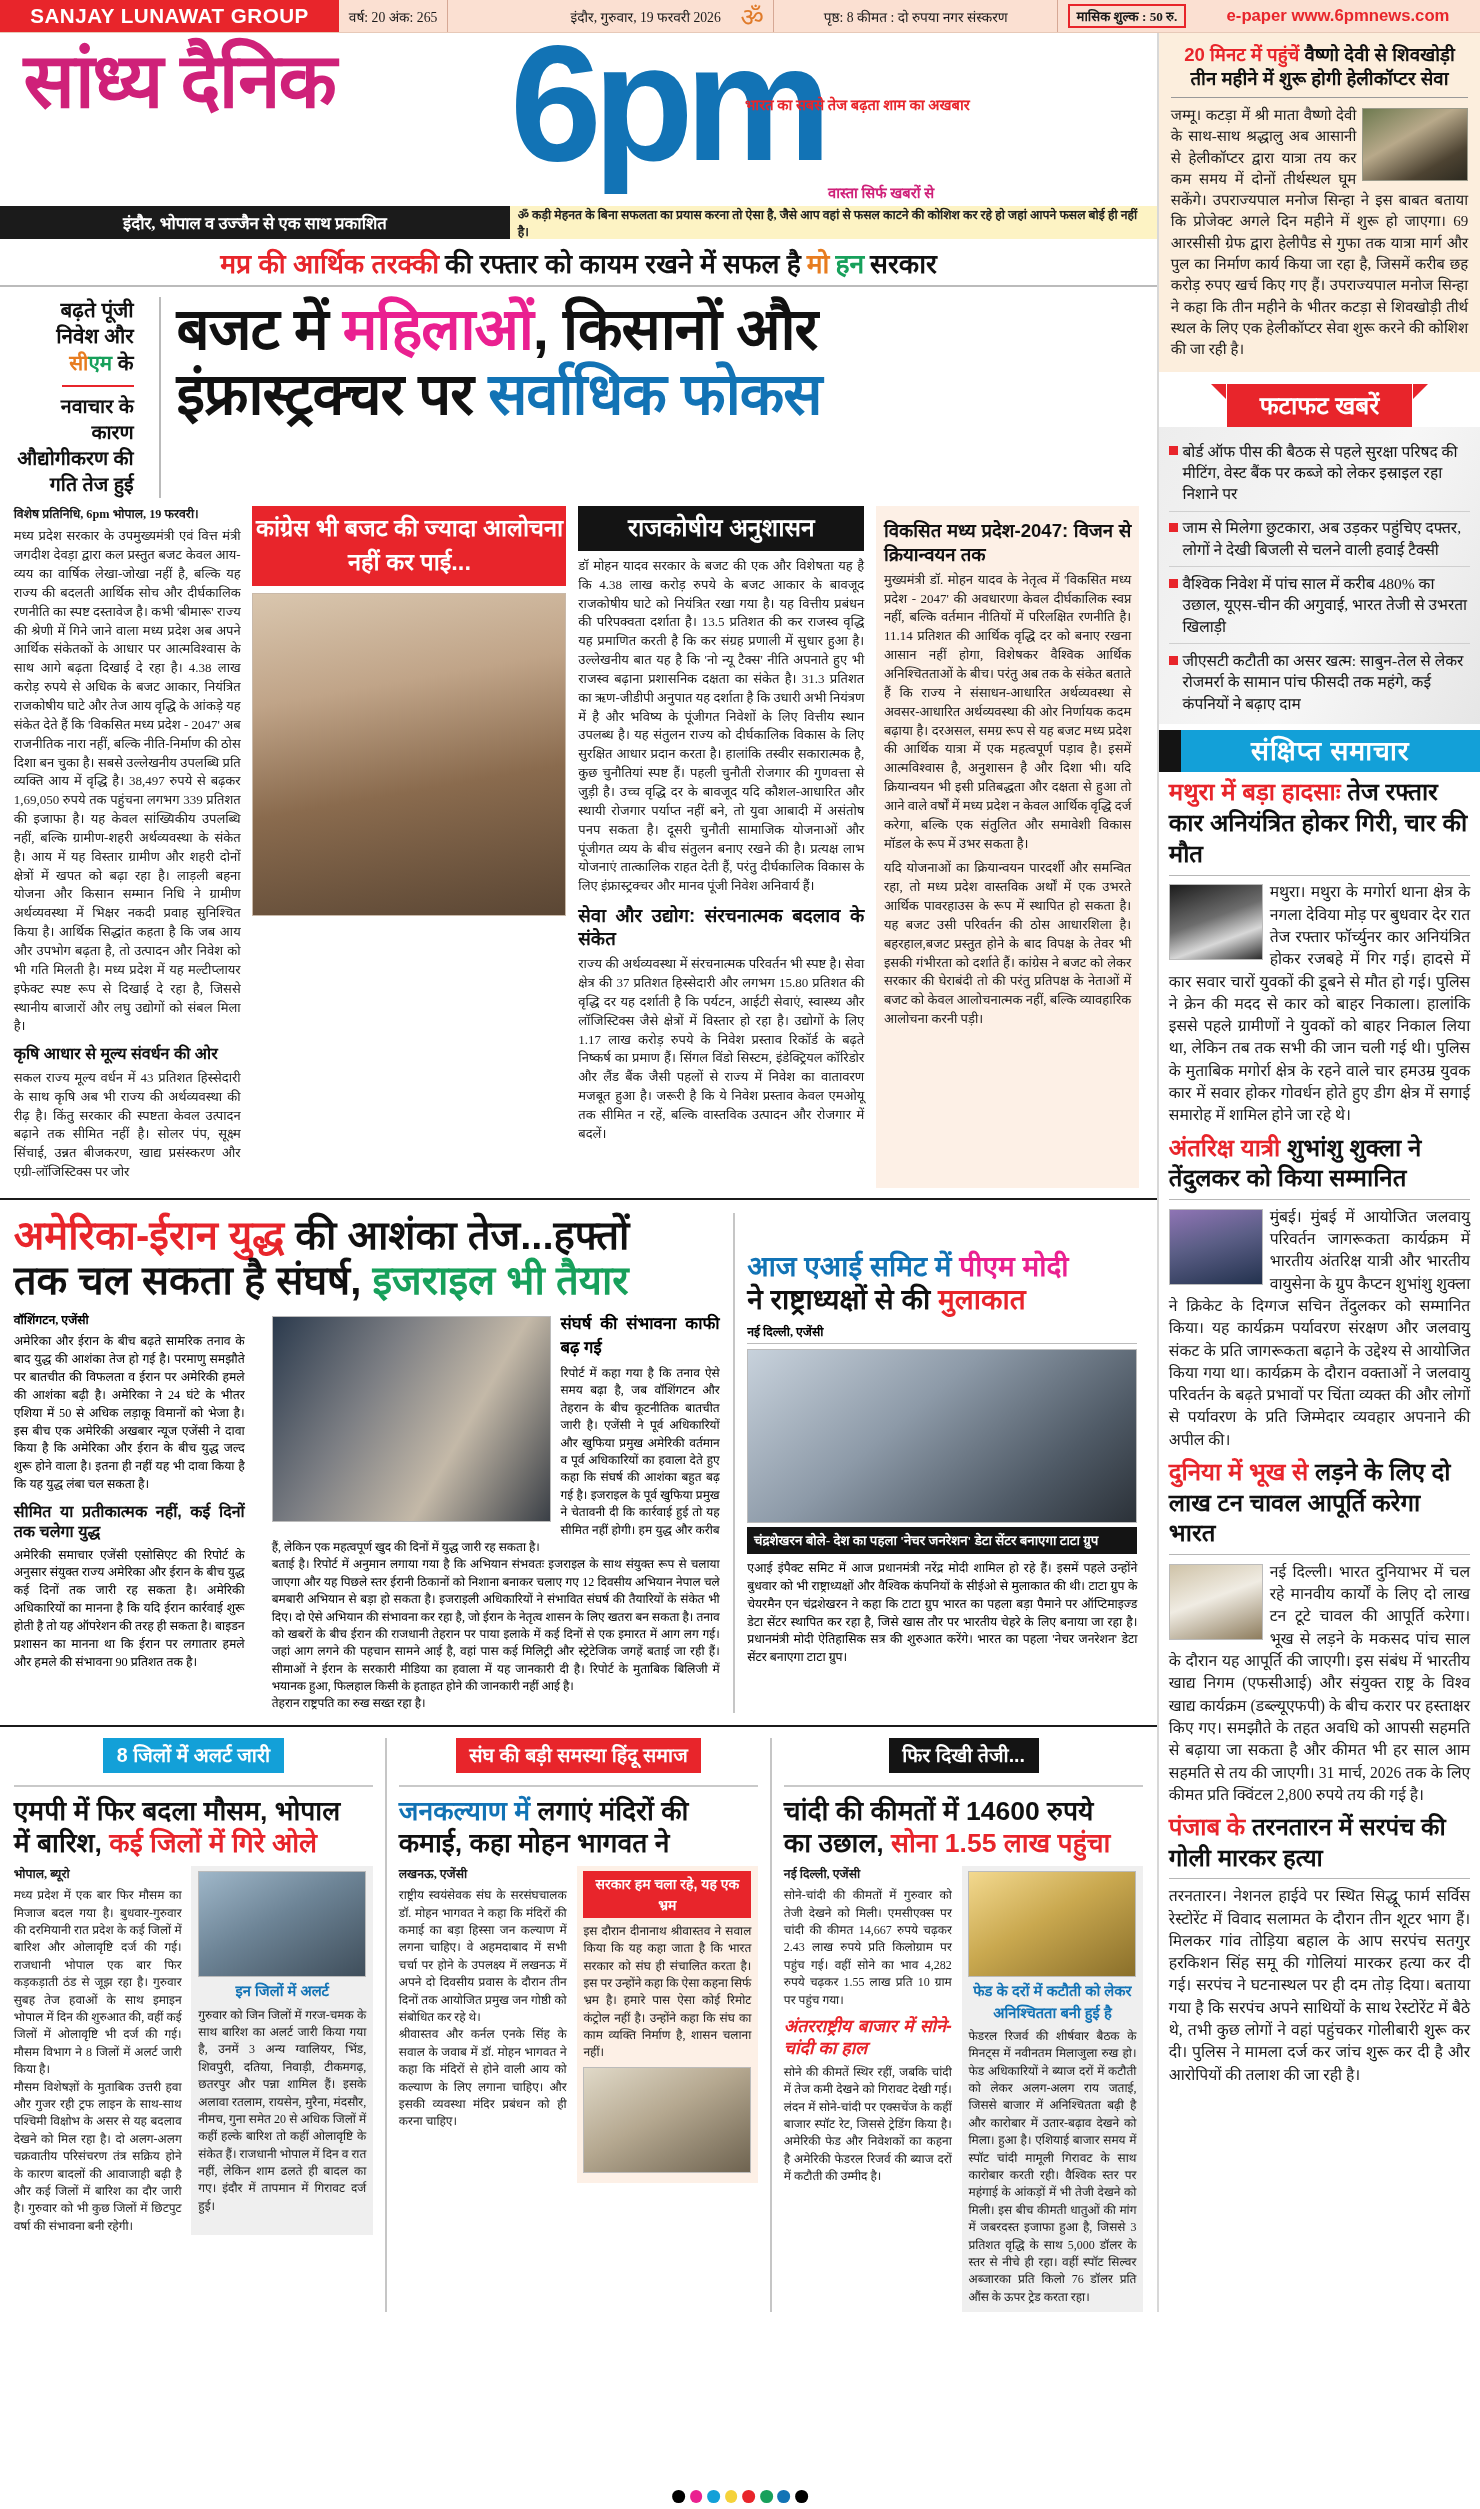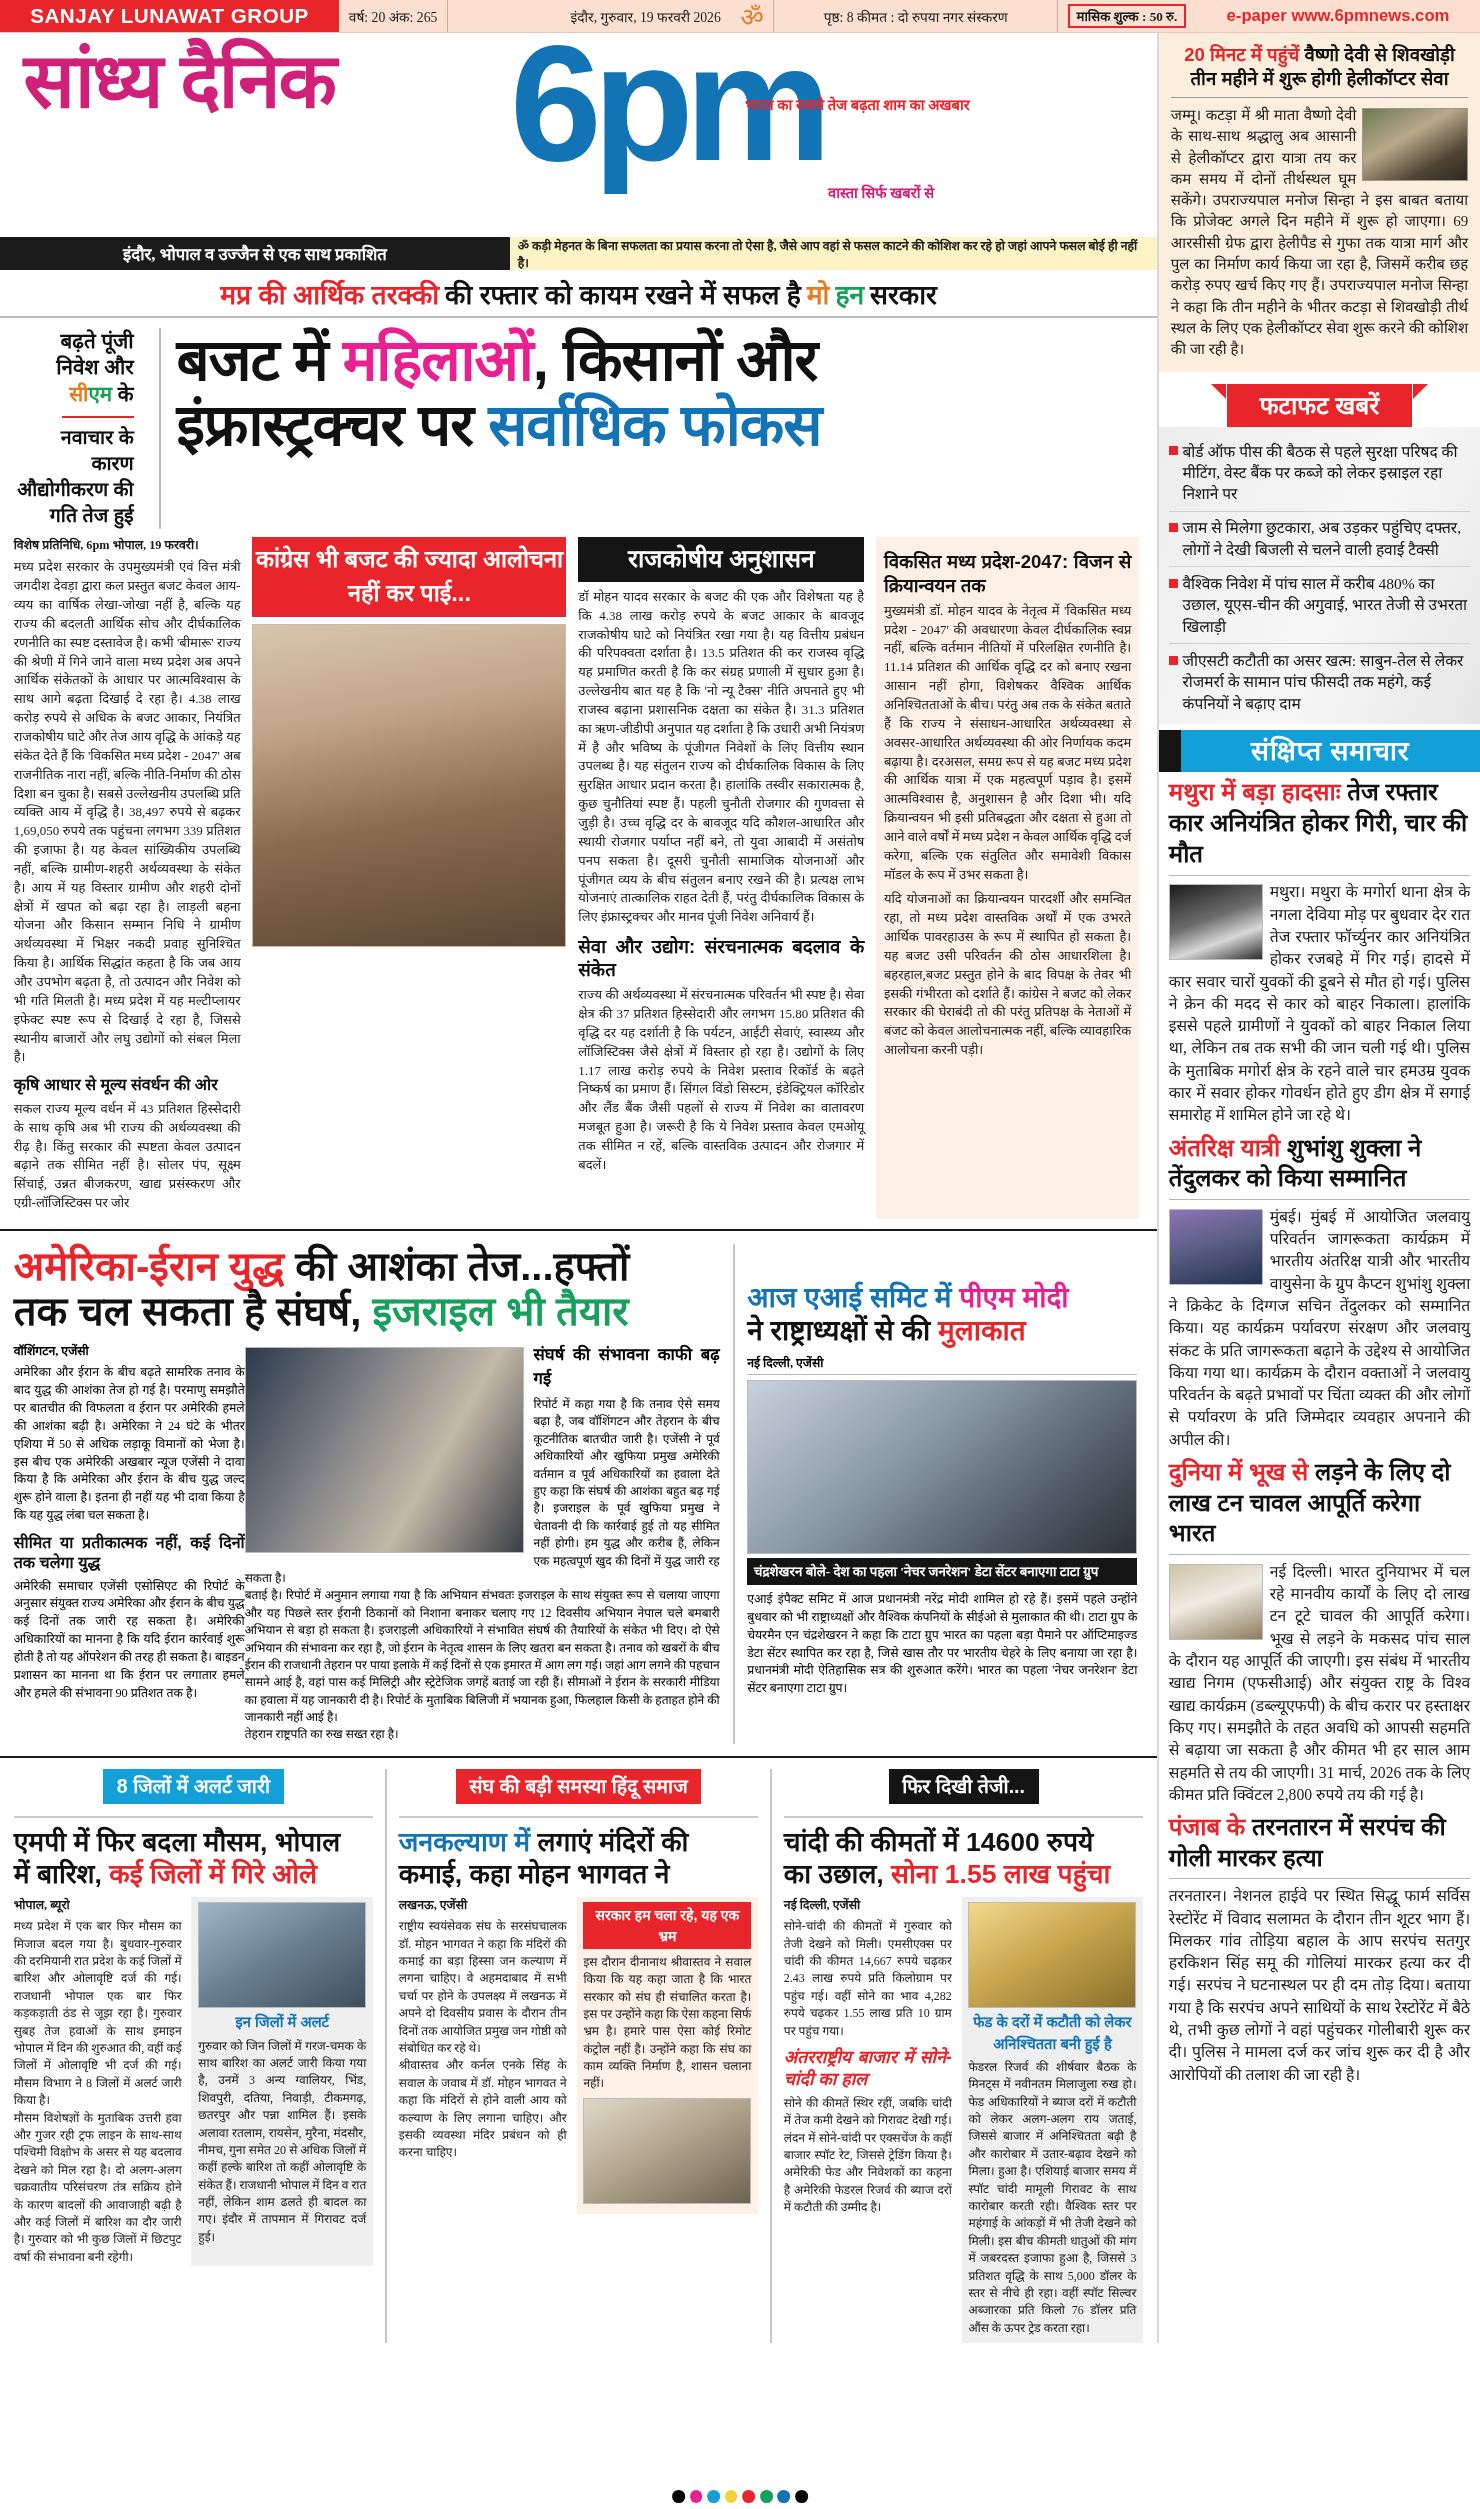--- a/index.html
+++ b/index.html
@@ -34,21 +34,21 @@
   }
   .logo6pm {
     position:absolute; left:510px; top:-11.8px;
     font-family:"Liberation Sans", sans-serif; font-weight:bold;
     font-size:165px; color:#1273b5; letter-spacing:-8.8px; line-height:1;
   }
   .tag-top { position:absolute; left:745px; top:61px; color:#e8252b; font-weight:bold; font-size:14.7px; }
   .tag-bot { position:absolute; left:828px; top:149px; color:#cf2179; font-weight:bold; font-size:14.7px; }
 
   
-  .subbar { display:flex; height:33px; width:1157px;margin-top:31px; }
+  .subbar { display:flex; height:33px; width:1157px; }
   .subbar .blk { background:#1b1b1b; color:#fff; width:510px; display:flex; align-items:center;
                  justify-content:center; font-weight:bold; font-size:16.7px; }
   .subbar .ylw { background:#fdf3c4; flex:1; display:flex; align-items:center; padding:0 7.8px;
                  font-size:12.3px; color:#20201e; font-weight:bold; }
 
   
   .rail { width:323px; border-left:2px solid #d8d8d8; background:#fff; }
   .rail-top { background:#fceedd; padding:9.8px 11.8px 11.8px; }
   .rail-hl { font-family:"Liberation Sans", sans-serif; font-weight:bold; font-size:18.6px; line-height:1.3;
              text-align:center; color:#111; border-bottom:1.5px solid #999; padding-bottom:5.9px; }
@@ -261,21 +261,21 @@
           <p>यदि योजनाओं का क्रियान्वयन पारदर्शी और समन्वित रहा, तो मध्य प्रदेश वास्तविक अर्थों में एक उभरते आर्थिक पावरहाउस के रूप में स्थापित हो सकता है। यह बजट उसी परिवर्तन की ठोस आधारशिला है। बहरहाल,बजट प्रस्तुत होने के बाद विपक्ष के तेवर भी इसकी गंभीरता को दर्शाते हैं। कांग्रेस ने बजट को लेकर सरकार की घेराबंदी तो की परंतु प्रतिपक्ष के नेताओं में बजट को केवल आलोचनात्मक नहीं, बल्कि व्यावहारिक आलोचना करनी पड़ी।</p>
         </div>
       </div>
 
       <div class="midsec">
         <div class="ms-left">
           <div class="warhl">
             <div><span class="rd">अमेरिका-ईरान युद्ध</span><span> की आशंका तेज...हफ्तों</span></div>
             <div><span>तक चल सकता है संघर्ष, </span><span class="gr">इजराइल भी तैयार</span></div>
           </div>
-          <div style="display:flex;gap:0;margin-top:8.8px">
+          <div style="display:flex;gap:27px;margin-top:8.8px">
             <div style="width:231px;font-size:12.3px;line-height:1.45;text-align:justify">
               <div class="byline">वॉशिंगटन, एजेंसी</div>
               <p>अमेरिका और ईरान के बीच बढ़ते सामरिक तनाव के बाद युद्ध की आशंका तेज हो गई है। परमाणु समझौते पर बातचीत की विफलता व ईरान पर अमेरिकी हमले की आशंका बढ़ी है। अमेरिका ने 24 घंटे के भीतर एशिया में 50 से अधिक लड़ाकू विमानों को भेजा है। इस बीच एक अमेरिकी अखबार न्यूज एजेंसी ने दावा किया है कि अमेरिका और ईरान के बीच युद्ध जल्द शुरू होने वाला है। इतना ही नहीं यह भी दावा किया है कि यह युद्ध लंबा चल सकता है।</p>
               <div class="subhd-sm">सीमित या प्रतीकात्मक नहीं, कई दिनों तक चलेगा युद्ध</div>
               <p>अमेरिकी समाचार एजेंसी एसोसिएट की रिपोर्ट के अनुसार संयुक्त राज्य अमेरिका और ईरान के बीच युद्ध कई दिनों तक जारी रह सकता है। अमेरिकी अधिकारियों का मानना है कि यदि ईरान कार्रवाई शुरू होती है तो यह ऑपरेशन की तरह ही सकता है। बाइडन प्रशासन का मानना था कि ईरान पर लगातार हमले और हमले की संभावना 90 प्रतिशत तक है।</p>
             </div>
             <div style="flex:1;font-size:12px;line-height:1.45;text-align:justify">
               <div class="photo-war"></div>
               <div style="font-family:'Liberation Sans',sans-serif;font-weight:bold;font-size:16.7px;margin:0 0 4.9px">संघर्ष की संभावना काफी बढ़ गई</div>
               <p>रिपोर्ट में कहा गया है कि तनाव ऐसे समय बढ़ा है, जब वॉशिंगटन और तेहरान के बीच कूटनीतिक बातचीत जारी है। एजेंसी ने पूर्व अधिकारियों और खुफिया प्रमुख अमेरिकी वर्तमान व पूर्व अधिकारियों का हवाला देते हुए कहा कि संघर्ष की आशंका बहुत बढ़ गई है। इजराइल के पूर्व खुफिया प्रमुख ने चेतावनी दी कि कार्रवाई हुई तो यह सीमित नहीं होगी। हम युद्ध और करीब हैं, लेकिन एक महत्वपूर्ण खुद की दिनों में युद्ध जारी रह सकता है।</p>

